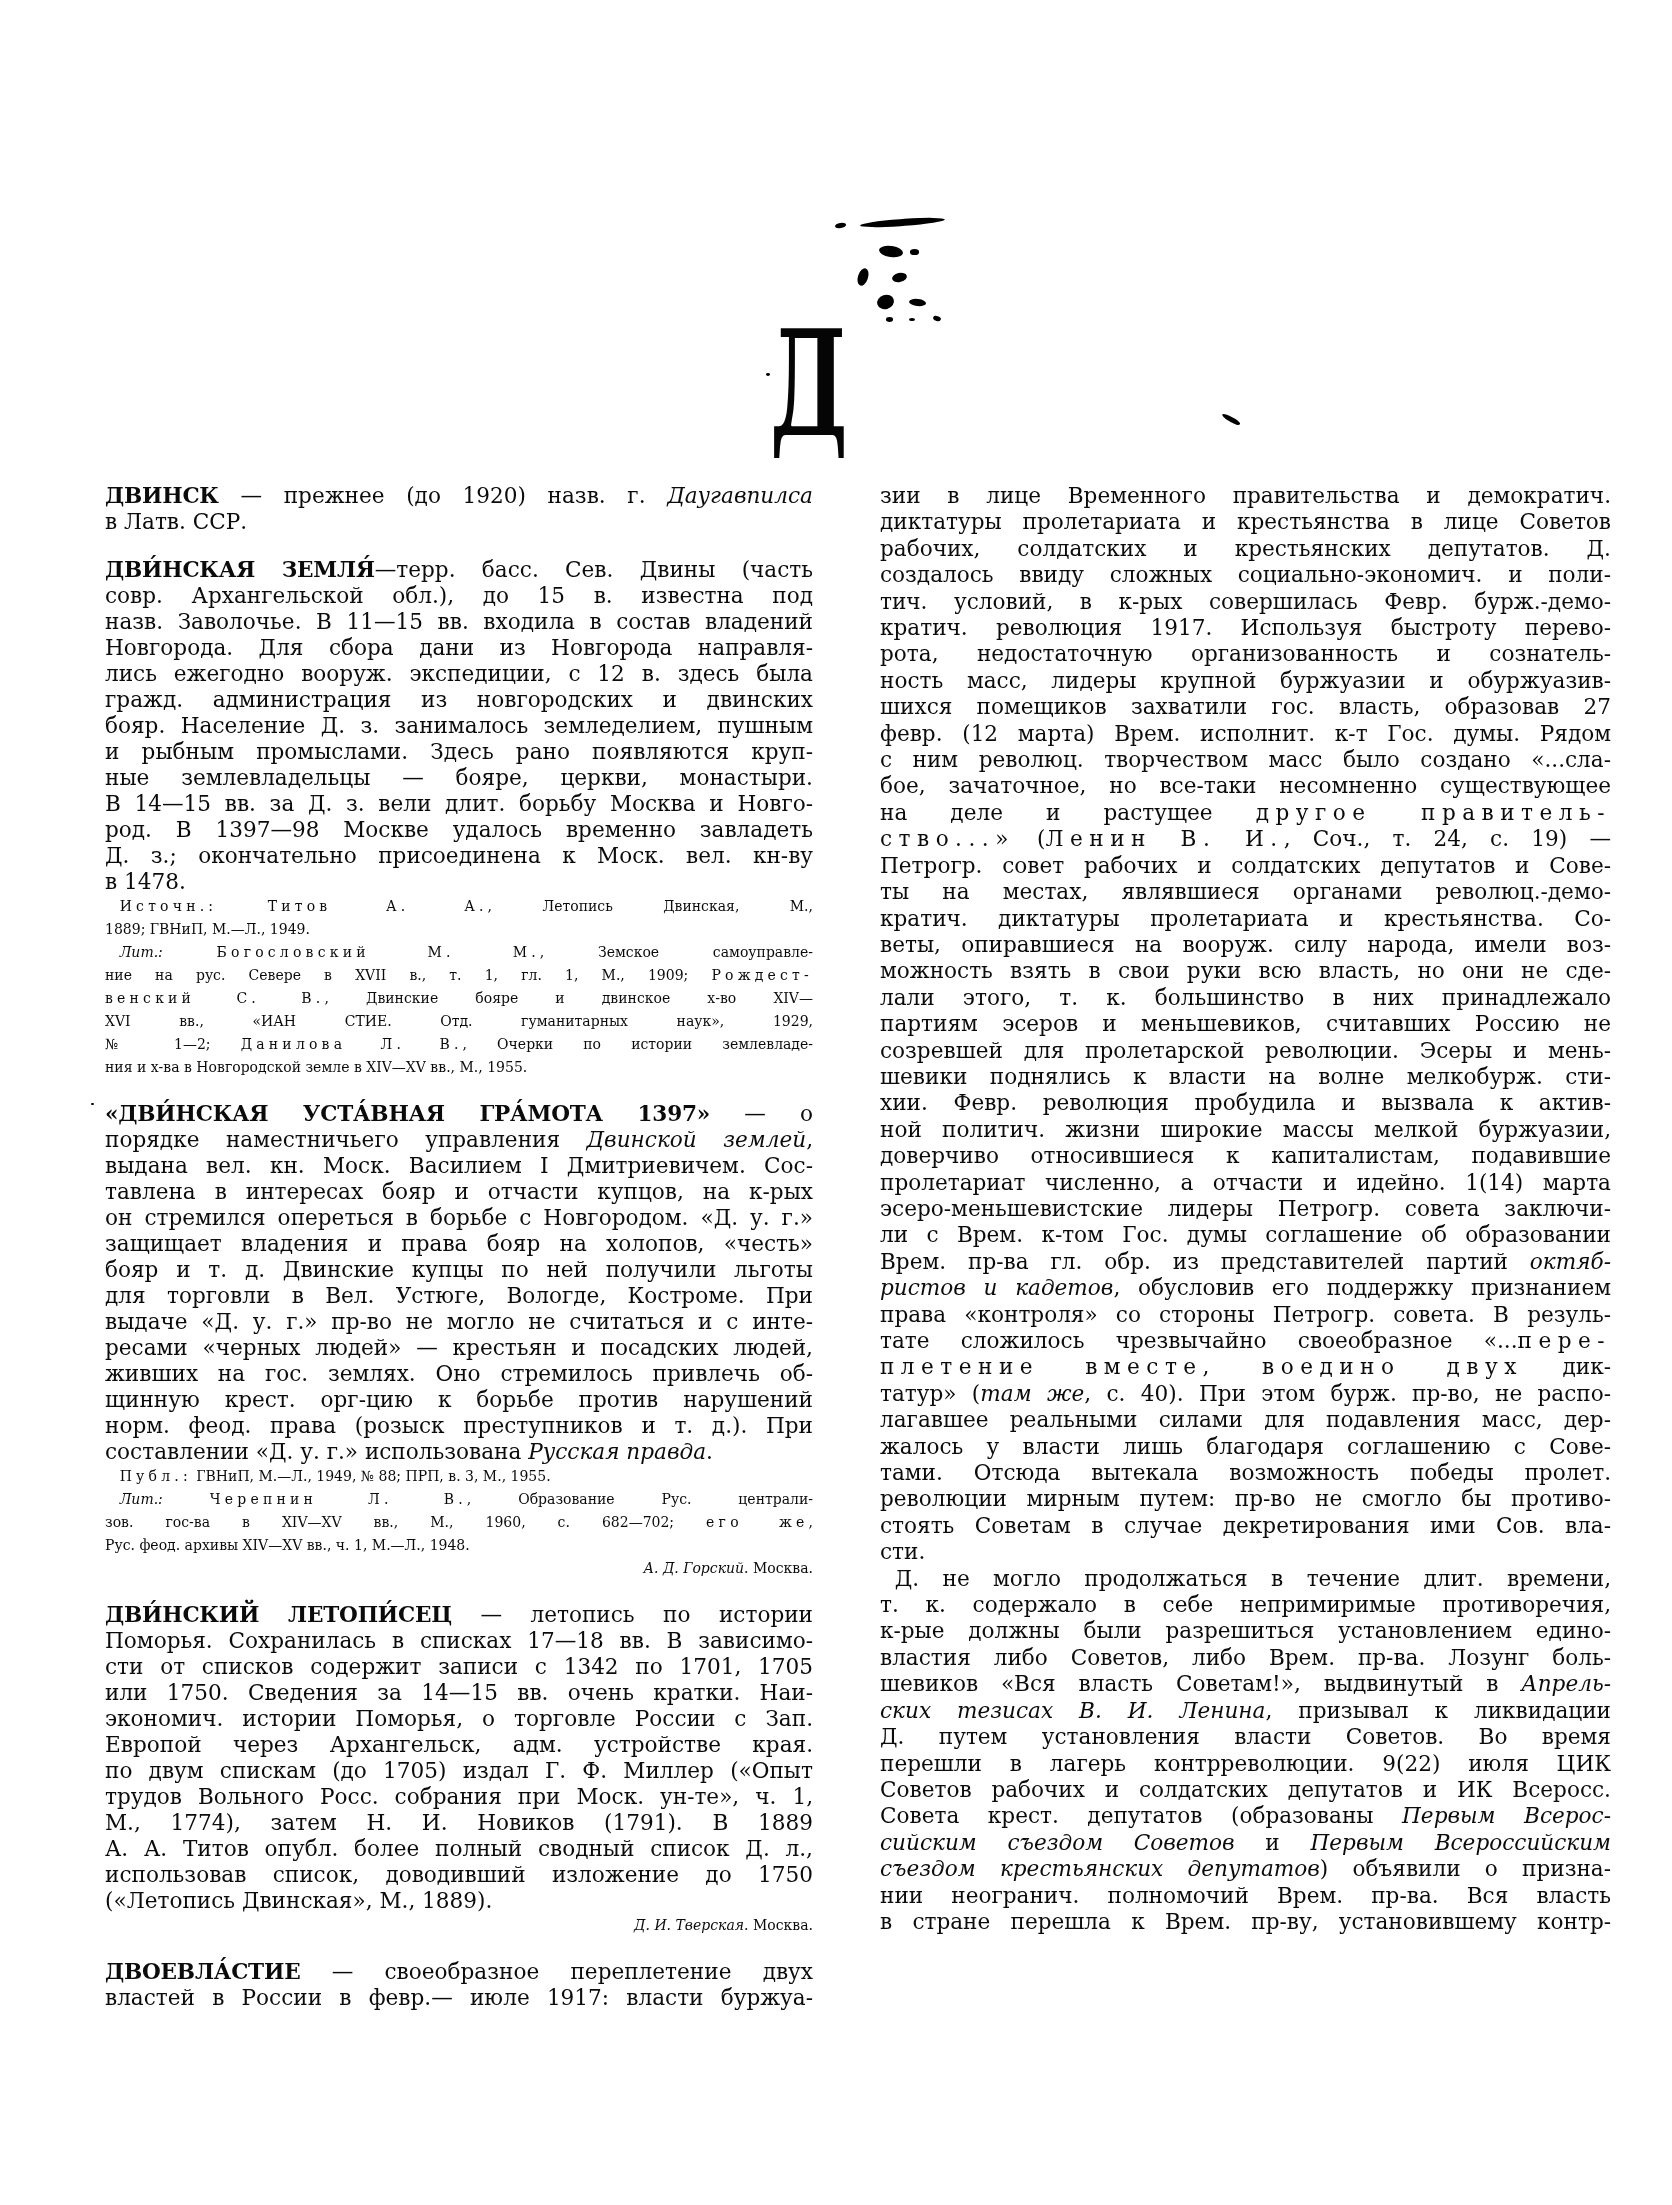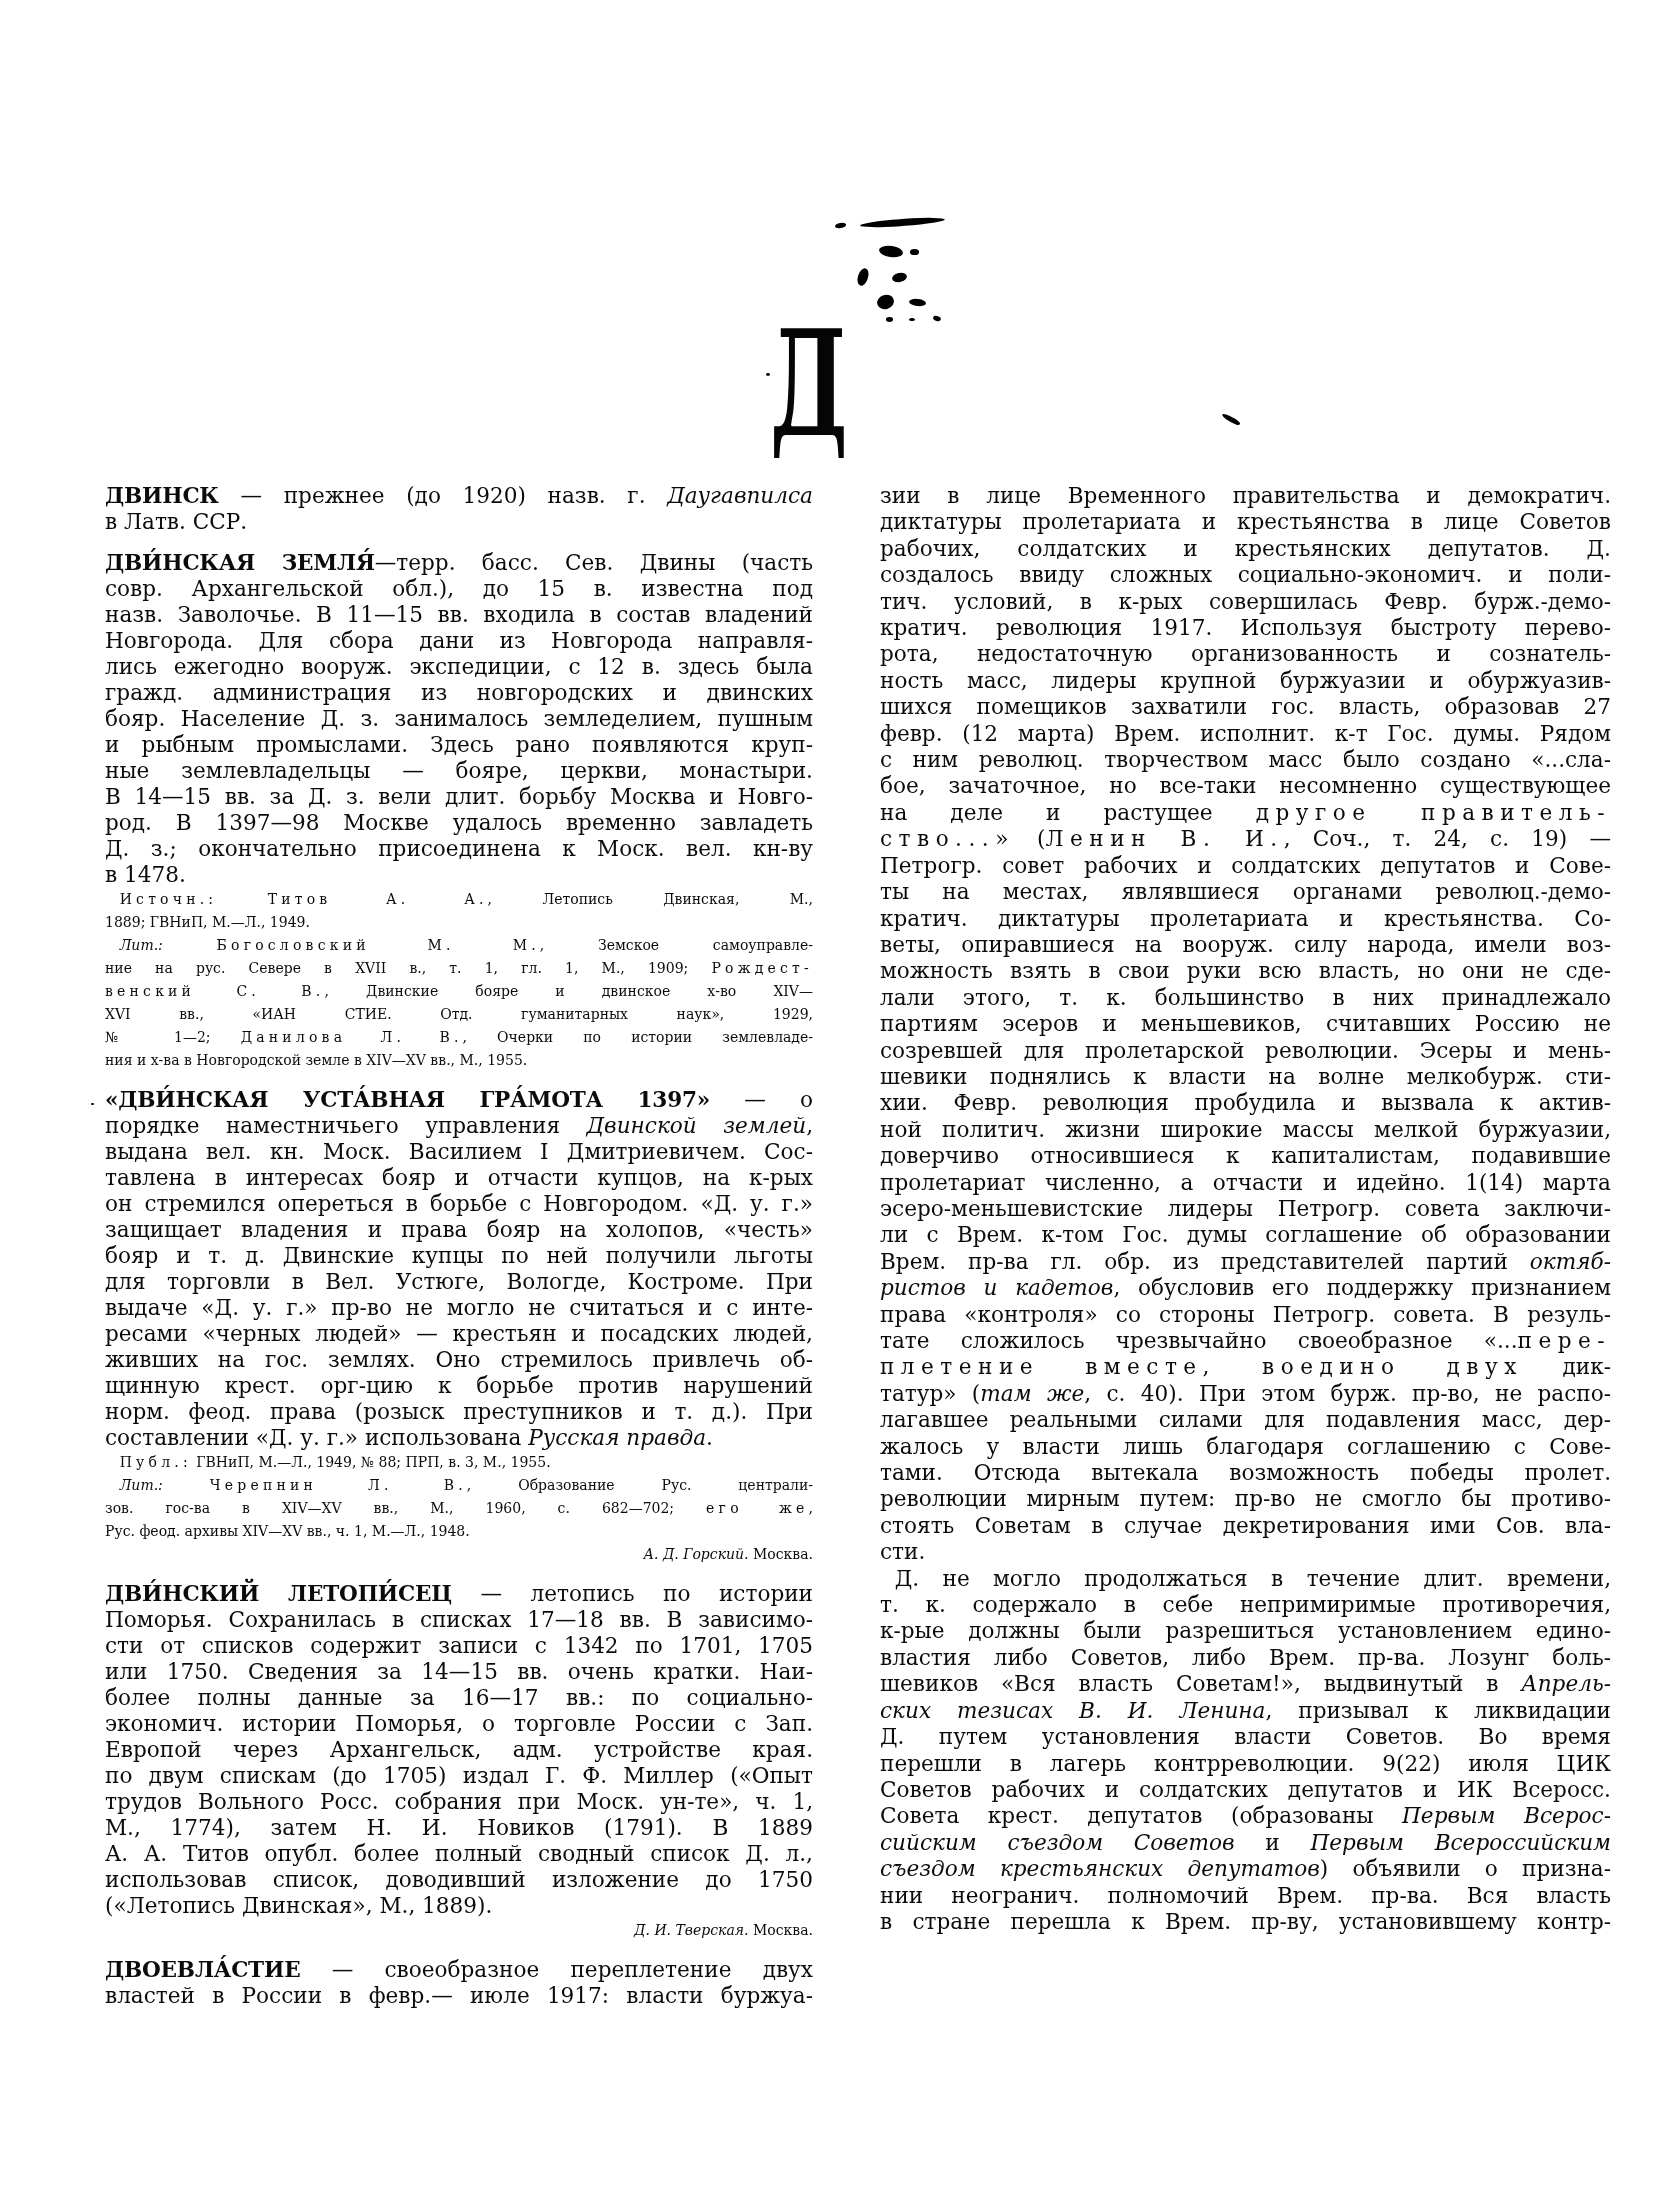--- a/index.html
+++ b/index.html
@@ -17,21 +17,21 @@
     transform:scaleX(0.60);transform-origin:left top;
     color:#050505;
   }
   
   .col{position:absolute;top:483px;font-size:21.6px;}
   .col-left{left:105px;width:708px;}
   .col-right{left:847px;width:731px;margin-left:33px;}
   .col-left .block{line-height:26px;}
   .col-right .block{line-height:26.4px;}
   .block{margin:0;}
-  .kind-entry:not(:first-child){margin-top:15px;}
+  .kind-entry:not(:first-child){margin-top:22px;}
   .kind-ref,.kind-sig{font-size:14px;}
   .col-left .kind-ref,.col-left .kind-sig{line-height:23px;}
   .kind-para .line:first-child,.kind-ref .line:first-child{text-indent:14.7px;}
   .line{text-align:justify;text-align-last:justify;}
   .line.end{text-align-last:left;}
   .kind-sig .line{text-align:right;text-align-last:right;}
   .s-b{font-weight:bold;letter-spacing:-0.01em;}
   .s-i{font-style:italic;}
   .s-g{letter-spacing:0.30em;}
   
@@ -137,21 +137,20 @@
         <div class="line end"><span>Рус. феод. архивы XIV—XV вв., ч. 1, М.—Л., 1948.</span></div>
       </div>
       <div class="block kind-sig">
         <div class="line end"><span class="s-i">А. Д. Горский.</span><span> Москва.</span></div>
       </div>
       <div class="block kind-entry">
         <div class="line"><span class="s-b">ДВИ́НСКИЙ ЛЕТОПИ́СЕЦ</span><span> — летопись по истории</span></div>
         <div class="line"><span>Поморья. Сохранилась в списках 17—18 вв. В зависимо-</span></div>
         <div class="line"><span>сти от списков содержит записи с 1342 по 1701, 1705</span></div>
         <div class="line"><span>или 1750. Сведения за 14—15 вв. очень кратки. Наи-</span></div>
-        <div class="line"><span>более полны данные за 16—17 вв.: по социально-</span></div>
         <div class="line"><span>экономич. истории Поморья, о торговле России с Зап.</span></div>
         <div class="line"><span>Европой через Архангельск, адм. устройстве края.</span></div>
         <div class="line"><span>по двум спискам (до 1705) издал Г. Ф. Миллер («Опыт</span></div>
         <div class="line"><span>трудов Вольного Росс. собрания при Моск. ун-те», ч. 1,</span></div>
         <div class="line"><span>М., 1774), затем Н. И. Новиков (1791). В 1889</span></div>
         <div class="line"><span>А. А. Титов опубл. более полный сводный список Д. л.,</span></div>
         <div class="line"><span>использовав список, доводивший изложение до 1750</span></div>
         <div class="line end"><span>(«Летопись Двинская», М., 1889).</span></div>
       </div>
       <div class="block kind-sig">

